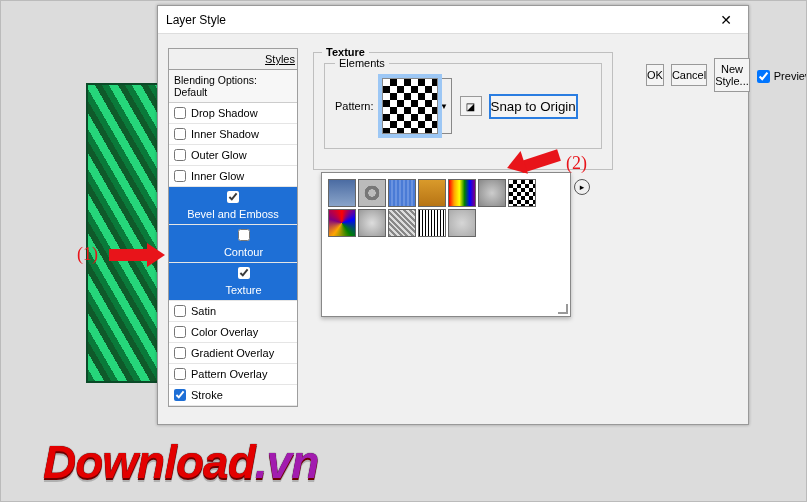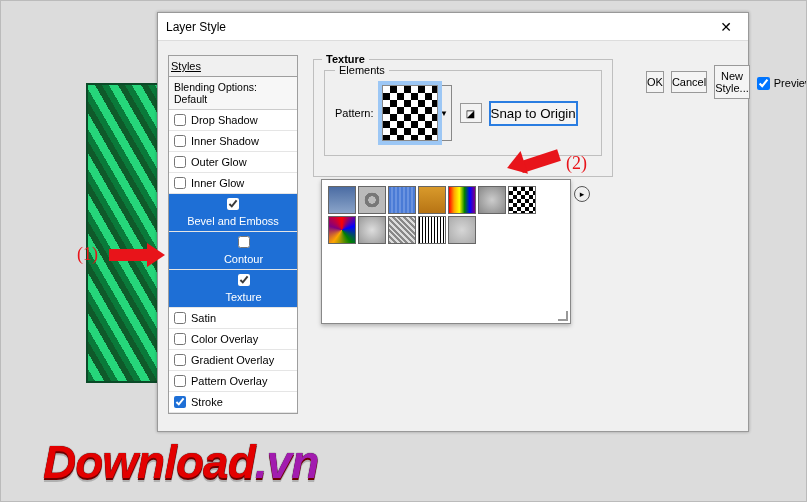--- a/index.html
+++ b/index.html
@@ -15,21 +15,21 @@
   }
   .canvas-art {
     position: absolute;
     left: 85px; top: 82px;
     width: 75px; height: 300px;
     background: repeating-linear-gradient(60deg, #0a7a3a 0 6px, #26d67a 6px 14px, #0f5a2a 14px 20px);
     border: 2px solid #0b4a28;
   }
   .dialog {
     position: absolute;
-    left: 156px; top: 11px;
+    left: 156px; top: 4px;
     width: 592px; height: 420px;
     background: #f0f0f0;
     border: 1px solid #999;
     box-shadow: 0 0 3px rgba(0,0,0,0.3);
   }
   .titlebar {
     height: 28px; line-height: 28px;
     padding: 0 8px;
     background: #fff;
     border-bottom: 1px solid #ddd;
@@ -43,21 +43,21 @@
   }
   .styles-panel {
     position: absolute;
     left: 10px; top: 14px;
     width: 130px;
     border: 1px solid #9e9e9e;
   }
   .styles-header {
     background: #f0f0f0;
     border-bottom: 1px solid #9e9e9e;
-    text-align: left;
+    text-align: right;
     padding: 4px 2px;
     text-decoration: underline;
   }
   .style-row {
     display: flex; align-items: center;
     padding: 4px 5px;
     border-bottom: 1px solid #e5e5e5;
     background: #fff;
     gap: 5px;
   }

